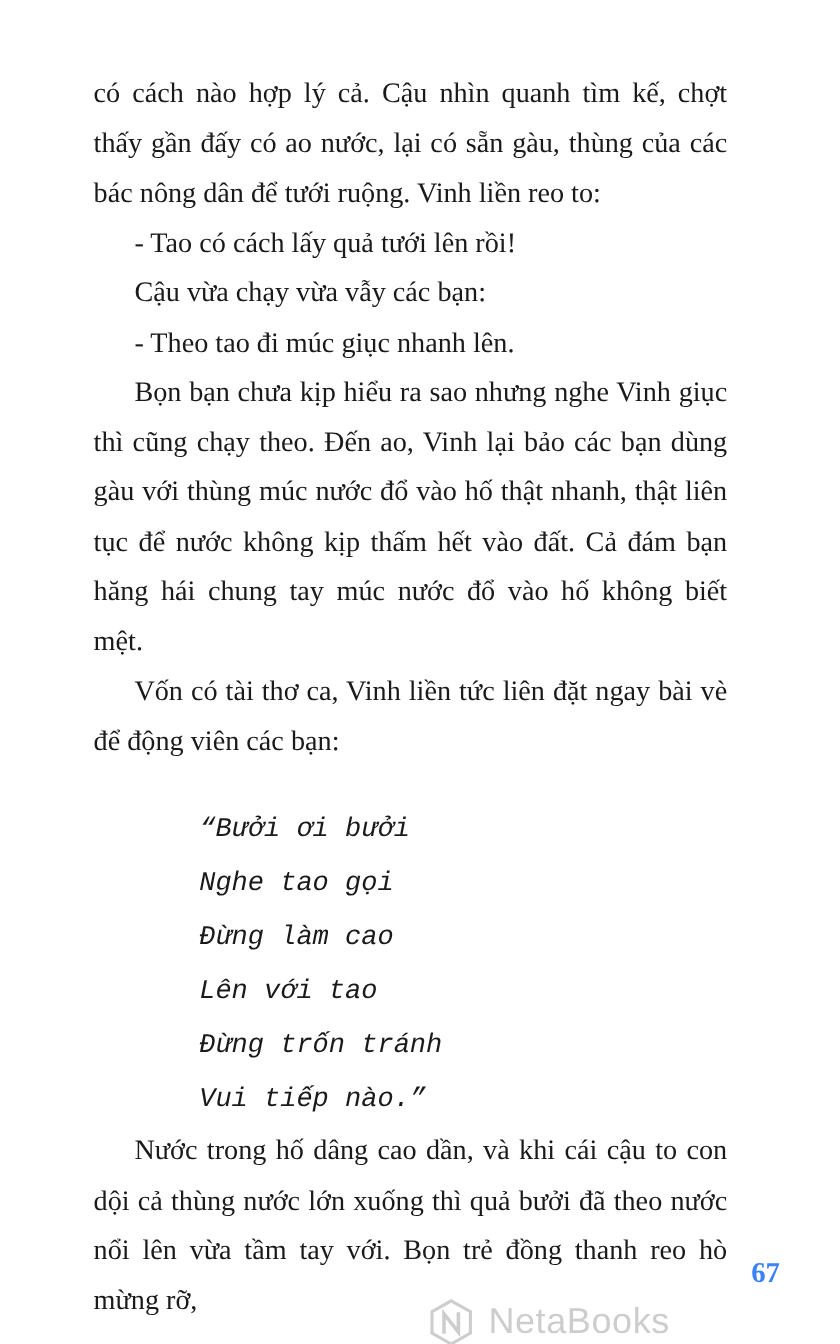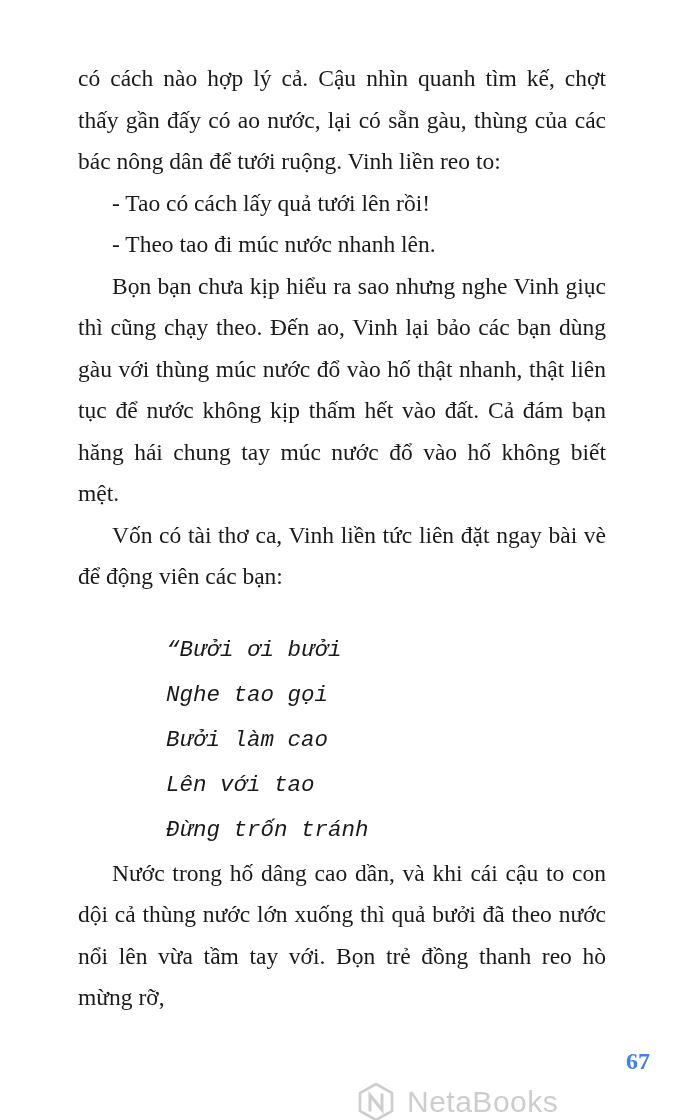--- a/index.html
+++ b/index.html
@@ -98,33 +98,35 @@
 </head>
 <body>
 
 <div class="page">
   <div class="body-text">
 
     <p class="para">có cách nào hợp lý cả. Cậu nhìn quanh tìm kế, chợt thấy gần đấy có ao nước, lại có sẵn gàu, thùng của các bác nông dân để tưới ruộng. Vinh liền reo to:</p>
 
     <p class="dash">- Tao có cách lấy quả tưới lên rồi!</p>
 
+    <p class="indent">Cậu vừa chạy vừa vẫy các bạn:</p>
 
-    <p class="dash">- Theo tao đi múc nước nhanh lên.</p>
+    <p class="dash">- Theo tao đi múc giục nhanh lên.</p>
 
     <p class="indent">Bọn bạn chưa kịp hiểu ra sao nhưng nghe Vinh giục thì cũng chạy theo. Đến ao, Vinh lại bảo các bạn dùng gàu với thùng múc nước đổ vào hố thật nhanh, thật liên tục để nước không kịp thấm hết vào đất. Cả đám bạn hăng hái chung tay múc nước đổ vào hố không biết mệt.</p>
 
     <p class="indent">Vốn có tài thơ ca, Vinh liền tức liên đặt ngay bài vè để động viên các bạn:</p>
 
     <div class="verse">
       <div class="line">“Bưởi ơi bưởi</div>
       <div class="line">Nghe tao gọi</div>
-      <div class="line">Bưởi làm cao</div>
+      <div class="line">Đừng làm cao</div>
       <div class="line">Lên với tao</div>
       <div class="line">Đừng trốn tránh</div>
+      <div class="line">Vui tiếp nào.”</div>
     </div>
 
     <p class="indent after-verse">Nước trong hố dâng cao dần, và khi cái cậu to con dội cả thùng nước lớn xuống thì quả bưởi đã theo nước nổi lên vừa tầm tay với. Bọn trẻ đồng thanh reo hò mừng rỡ,</p>
 
   </div>
 </div>
 
 <div class="footer">
   <div class="watermark">
     <span class="wm-logo">

